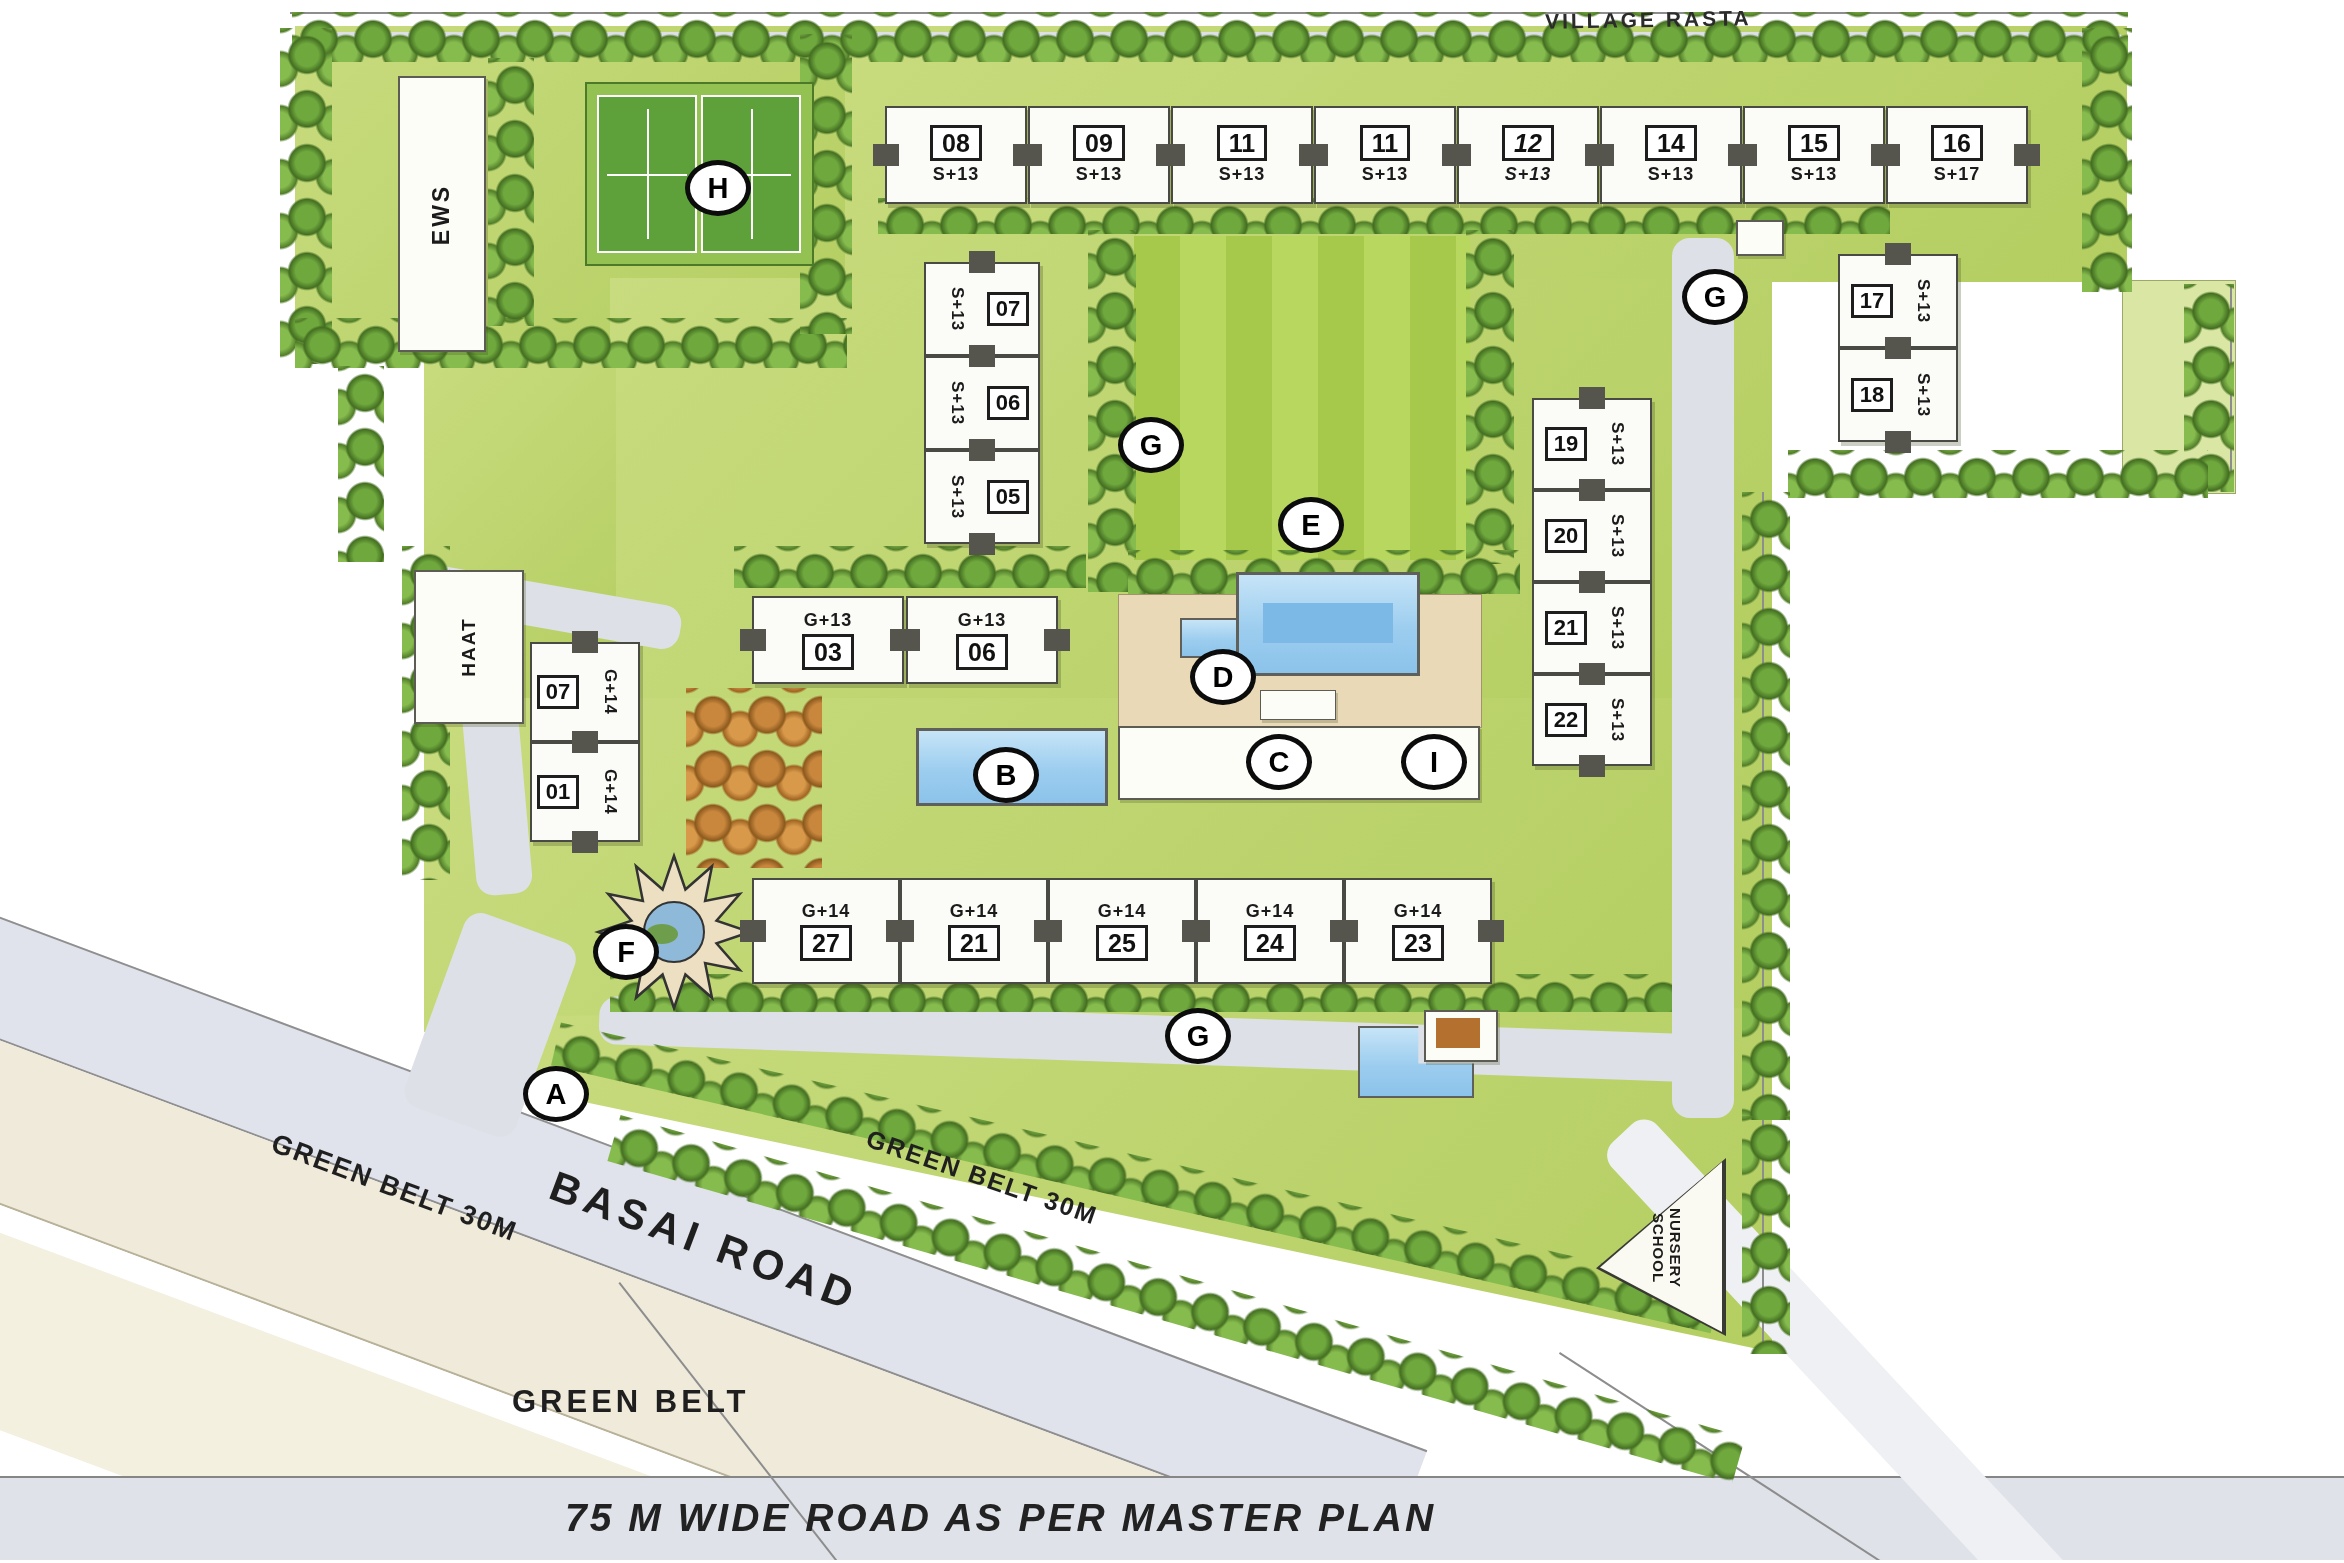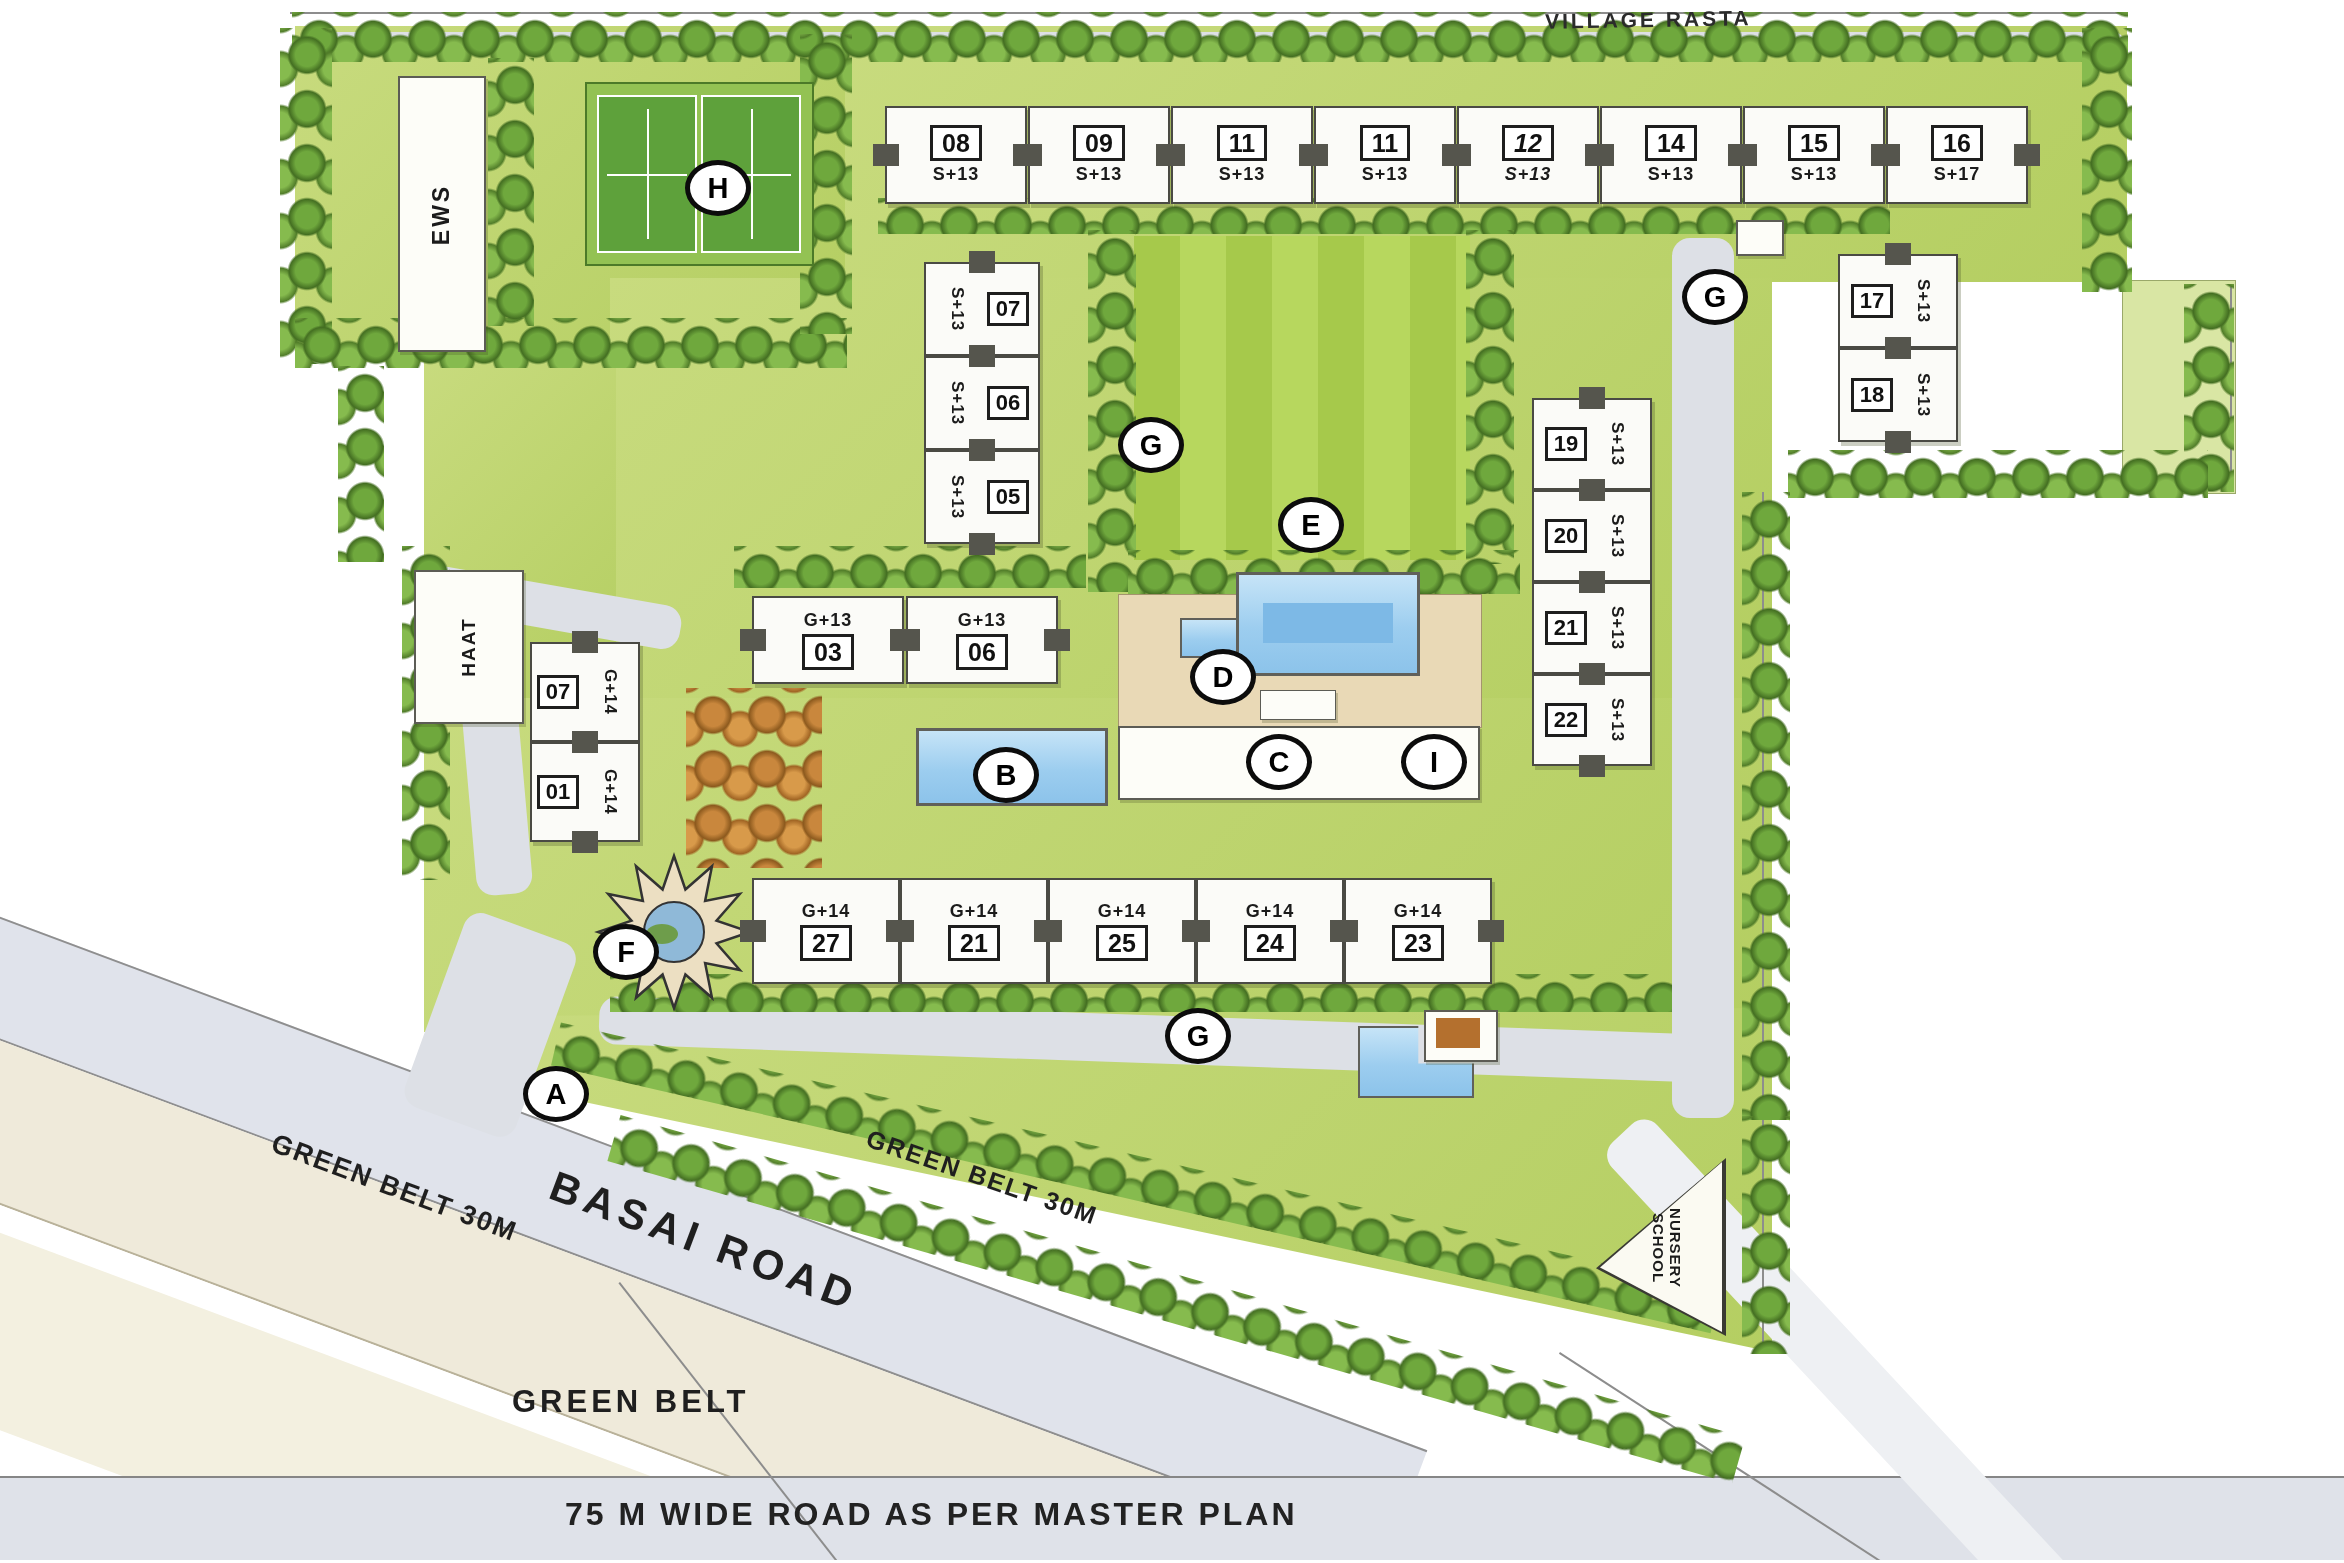--- a/index.html
+++ b/index.html
@@ -111,21 +111,21 @@
   <div class="abs" style="left:1612px;top:1188px;width:110px;height:120px;z-index:12;display:flex;
               align-items:center;justify-content:center;transform:rotate(90deg);">
     <span class="t-label" style="font-size:15px;white-space:normal;text-align:center;width:92px;">NURSERY SCHOOL</span>
   </div>
 
   <div class="ptext" style="left:1545px;top:8px;font-size:21px;letter-spacing:3px;transform:rotate(-1deg);color:#2b2b2b;">VILLAGE RASTA</div>
   <div class="ptext" style="left:560px;top:1162px;font-size:42px;letter-spacing:6px;transform:rotate(20.5deg);transform-origin:0 0;">BASAI ROAD</div>
   <div class="ptext" style="left:278px;top:1128px;font-size:27px;letter-spacing:2px;transform:rotate(20.5deg);transform-origin:0 0;">GREEN BELT 30M</div>
   <div class="ptext" style="left:872px;top:1124px;font-size:25px;letter-spacing:2px;transform:rotate(19deg);transform-origin:0 0;">GREEN BELT 30M</div>
   <div class="ptext" style="left:512px;top:1384px;font-size:31px;letter-spacing:4px;">GREEN BELT</div>
-  <div class="ptext" style="left:565px;top:1496px;font-size:32px;letter-spacing:3px;color:#222;">75 M WIDE ROAD AS PER MASTER PLAN</div>
+  <div class="ptext" style="left:565px;top:1496px;font-size:39px;letter-spacing:3px;color:#222;font-style:italic;">75 M WIDE ROAD AS PER MASTER PLAN</div>
 
 <div class="shape" style="left: 295px; top: 26px; width: 552px; height: 336px;"></div>
     <div class="shape" style="left: 845px; top: 26px; width: 1282px; height: 256px;"></div>
     <div class="shape pale" style="left: 2122px; top: 280px; width: 112px; height: 212px;"></div>
     <div class="shape" style="left: 610px; top: 278px; width: 1162px; height: 432px;"></div>
     <div class="shape" style="left: 424px; top: 352px; width: 192px; height: 356px;"></div>
     <div class="shape" style="left: 424px; top: 698px; width: 1348px; height: 334px;"></div>
     <div class="shape" style="left: 480px; top: 1000px; width: 1292px; height: 400px; clip-path: polygon(2% 4%, 100% 2%, 100% 88%, 0% 20%);"></div>
     <div class="shape bright" style="left: 1134px; top: 236px; width: 336px; height: 324px;"></div>
     <div class="road" style="left: 300px; top: 32px; width: 1824px; height: 20px;"></div>

